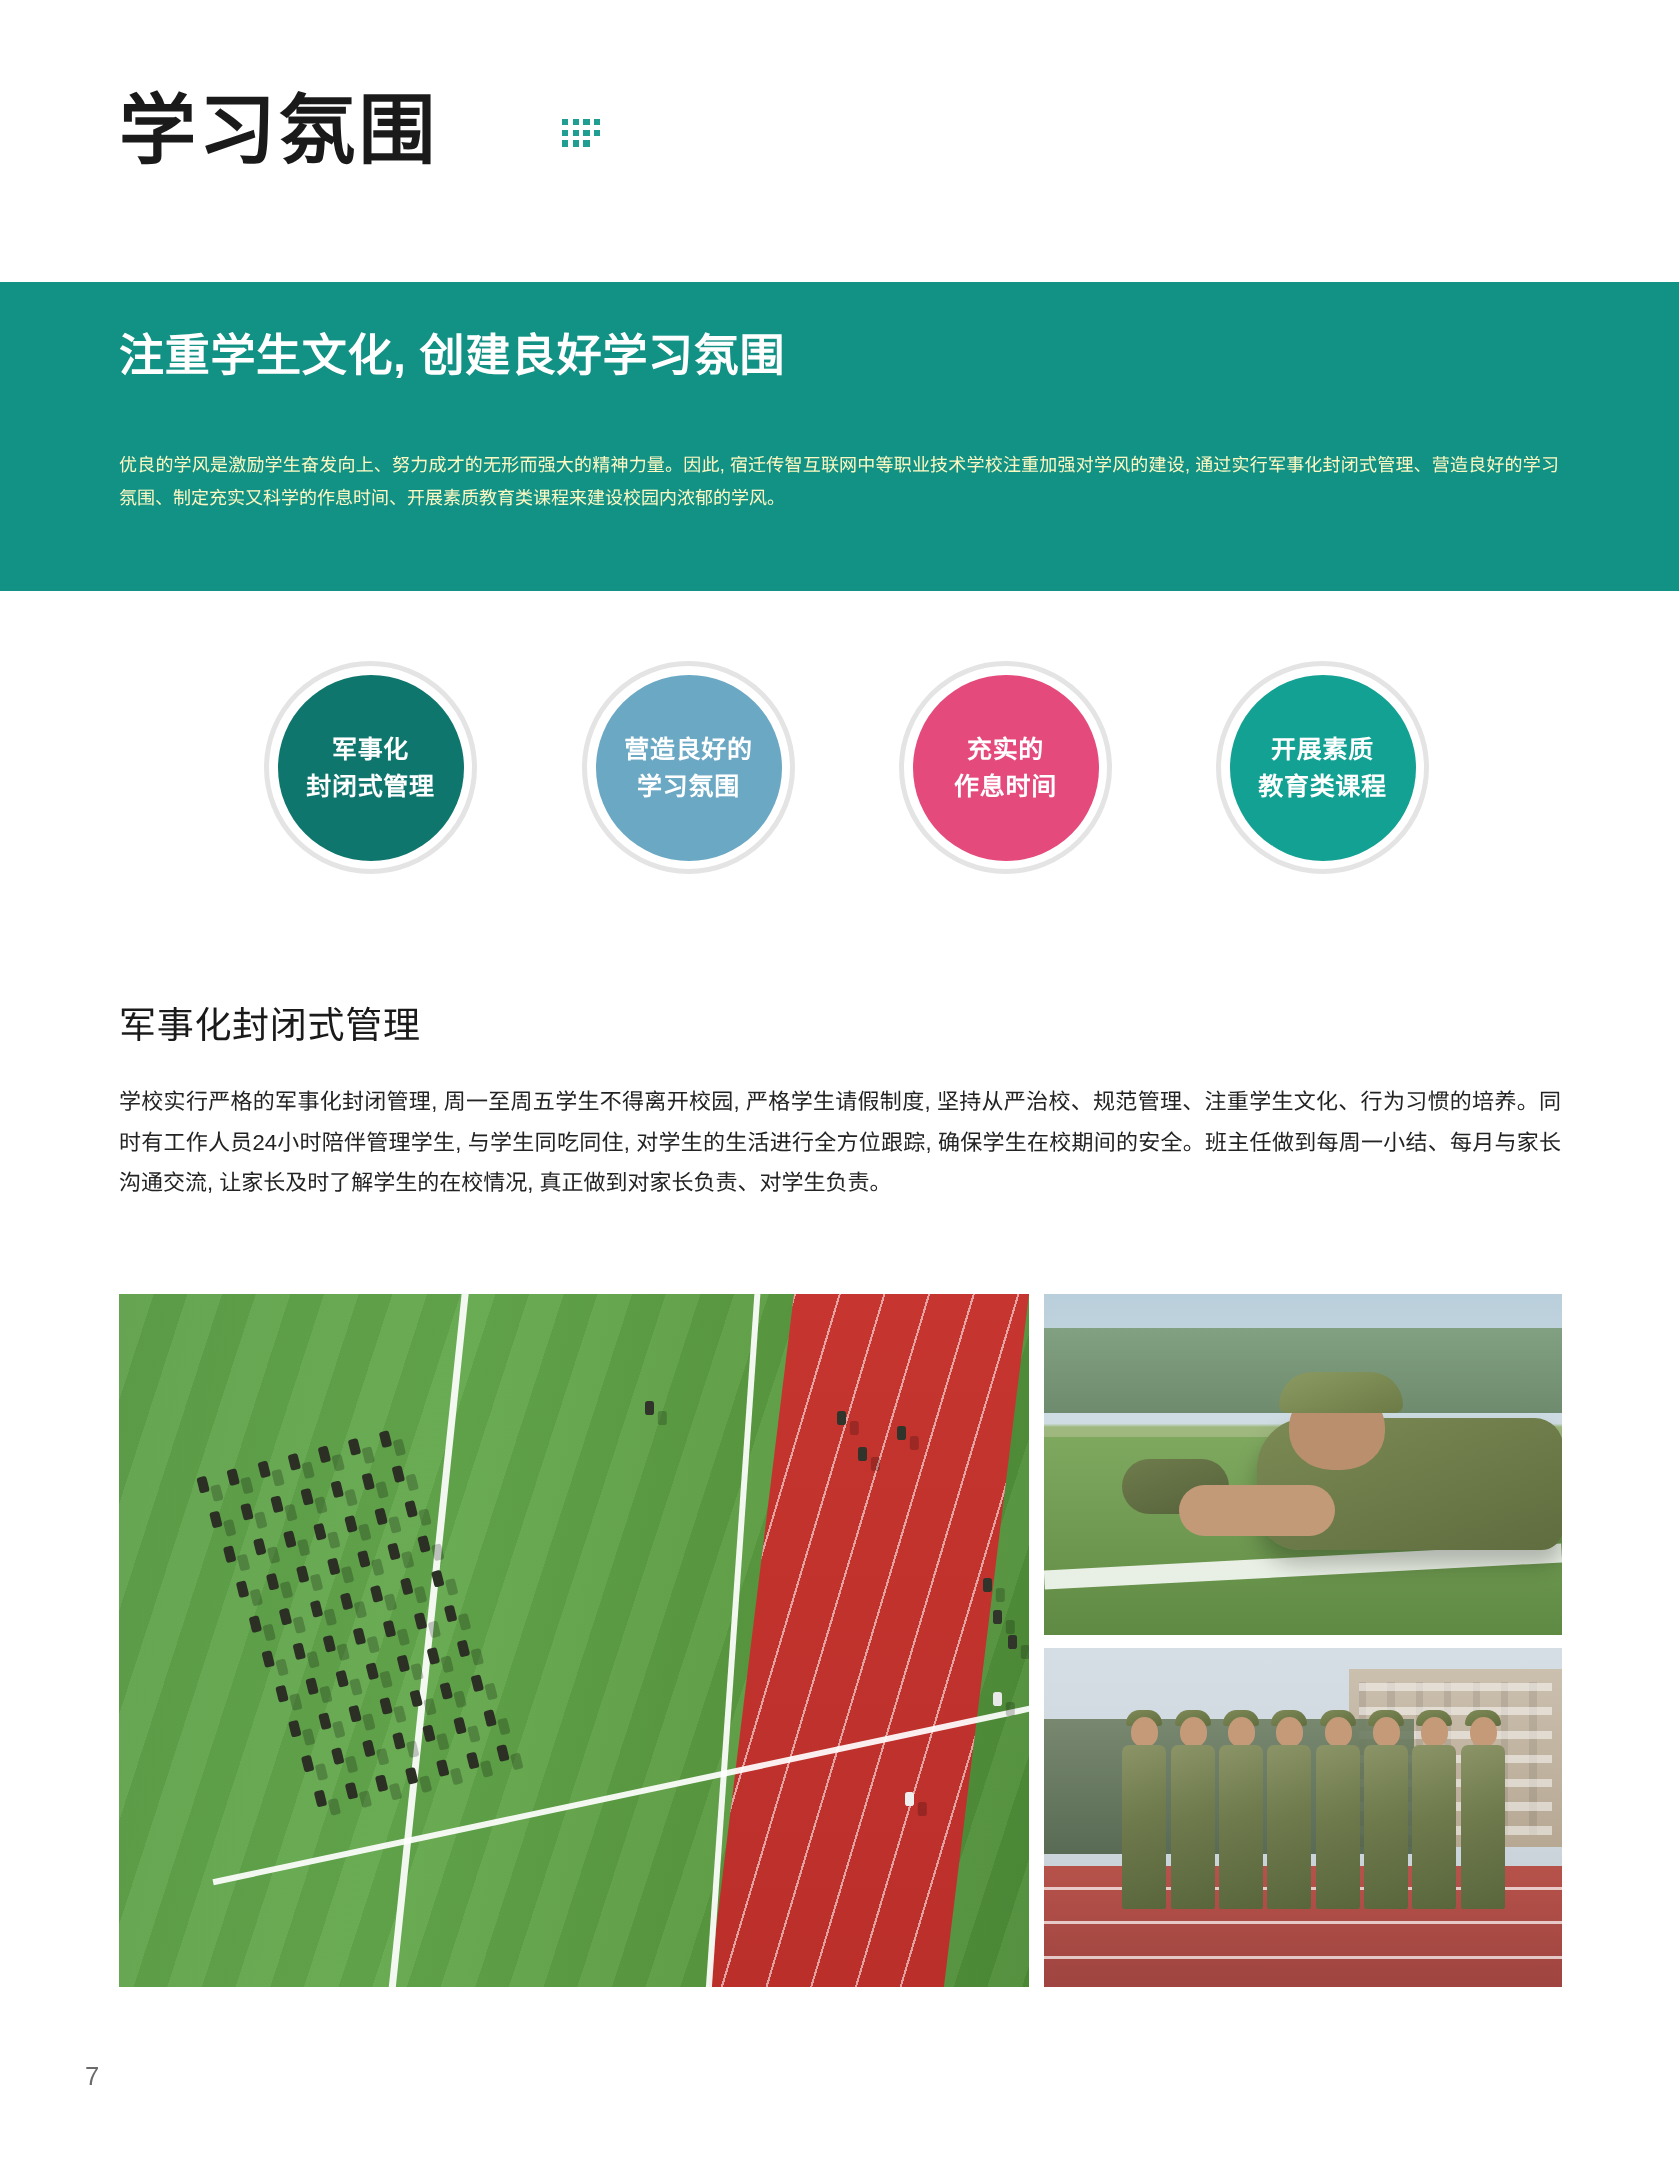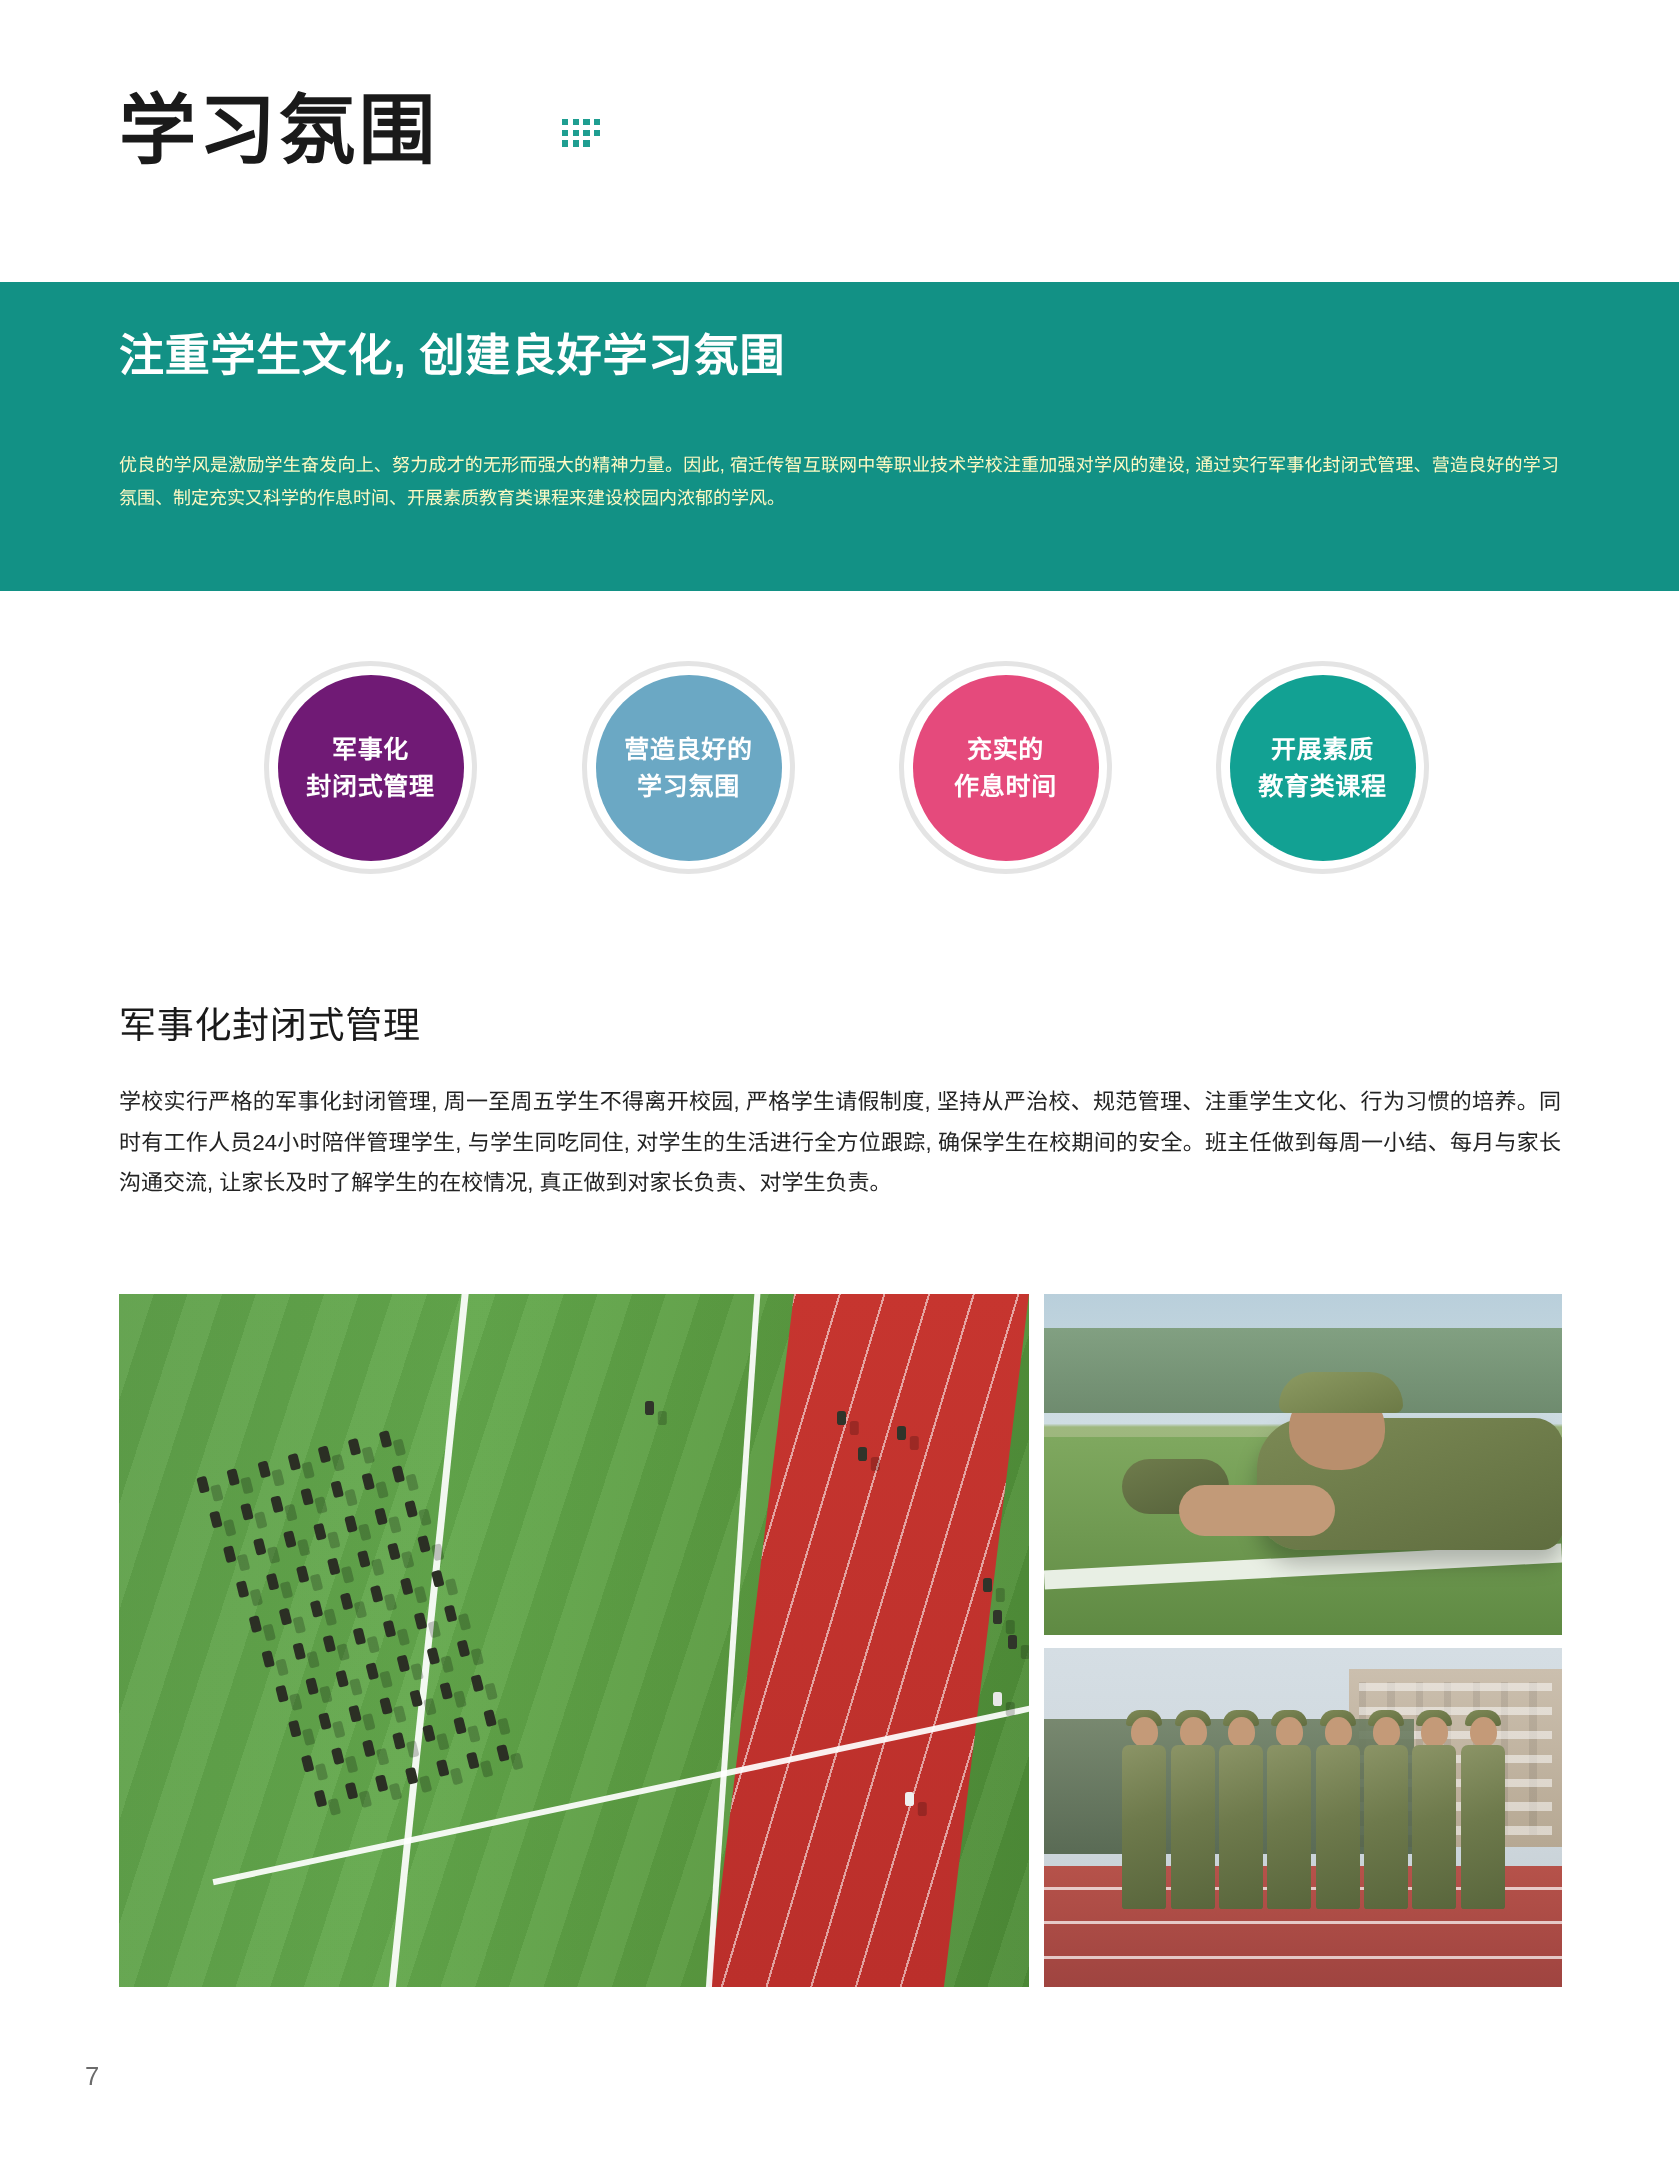--- a/index.html
+++ b/index.html
@@ -302,21 +302,21 @@
   </div>
 </div>
 
 <div class="band">
   <div class="band-title">注重学生文化, 创建良好学习氛围</div>
   <div class="band-body">优良的学风是激励学生奋发向上、努力成才的无形而强大的精神力量。因此, 宿迁传智互联网中等职业技术学校注重加强对学风的建设, 通过实行军事化封闭式管理、营造良好的学习氛围、制定充实又科学的作息时间、开展素质教育类课程来建设校园内浓郁的学风。</div>
 </div>
 
 <div class="circles">
   <div class="circle-wrap c1">
-    <div class="circle-inner" style="background:#701a75">军事化
+    <div class="circle-inner" style="background:#0f766e">军事化
 封闭式管理</div>
   </div>
   <div class="circle-wrap c2">
     <div class="circle-inner" style="background:#6ba8c4">营造良好的
 学习氛围</div>
   </div>
   <div class="circle-wrap c3">
     <div class="circle-inner" style="background:#e54a7c">充实的
 作息时间</div>
   </div>

